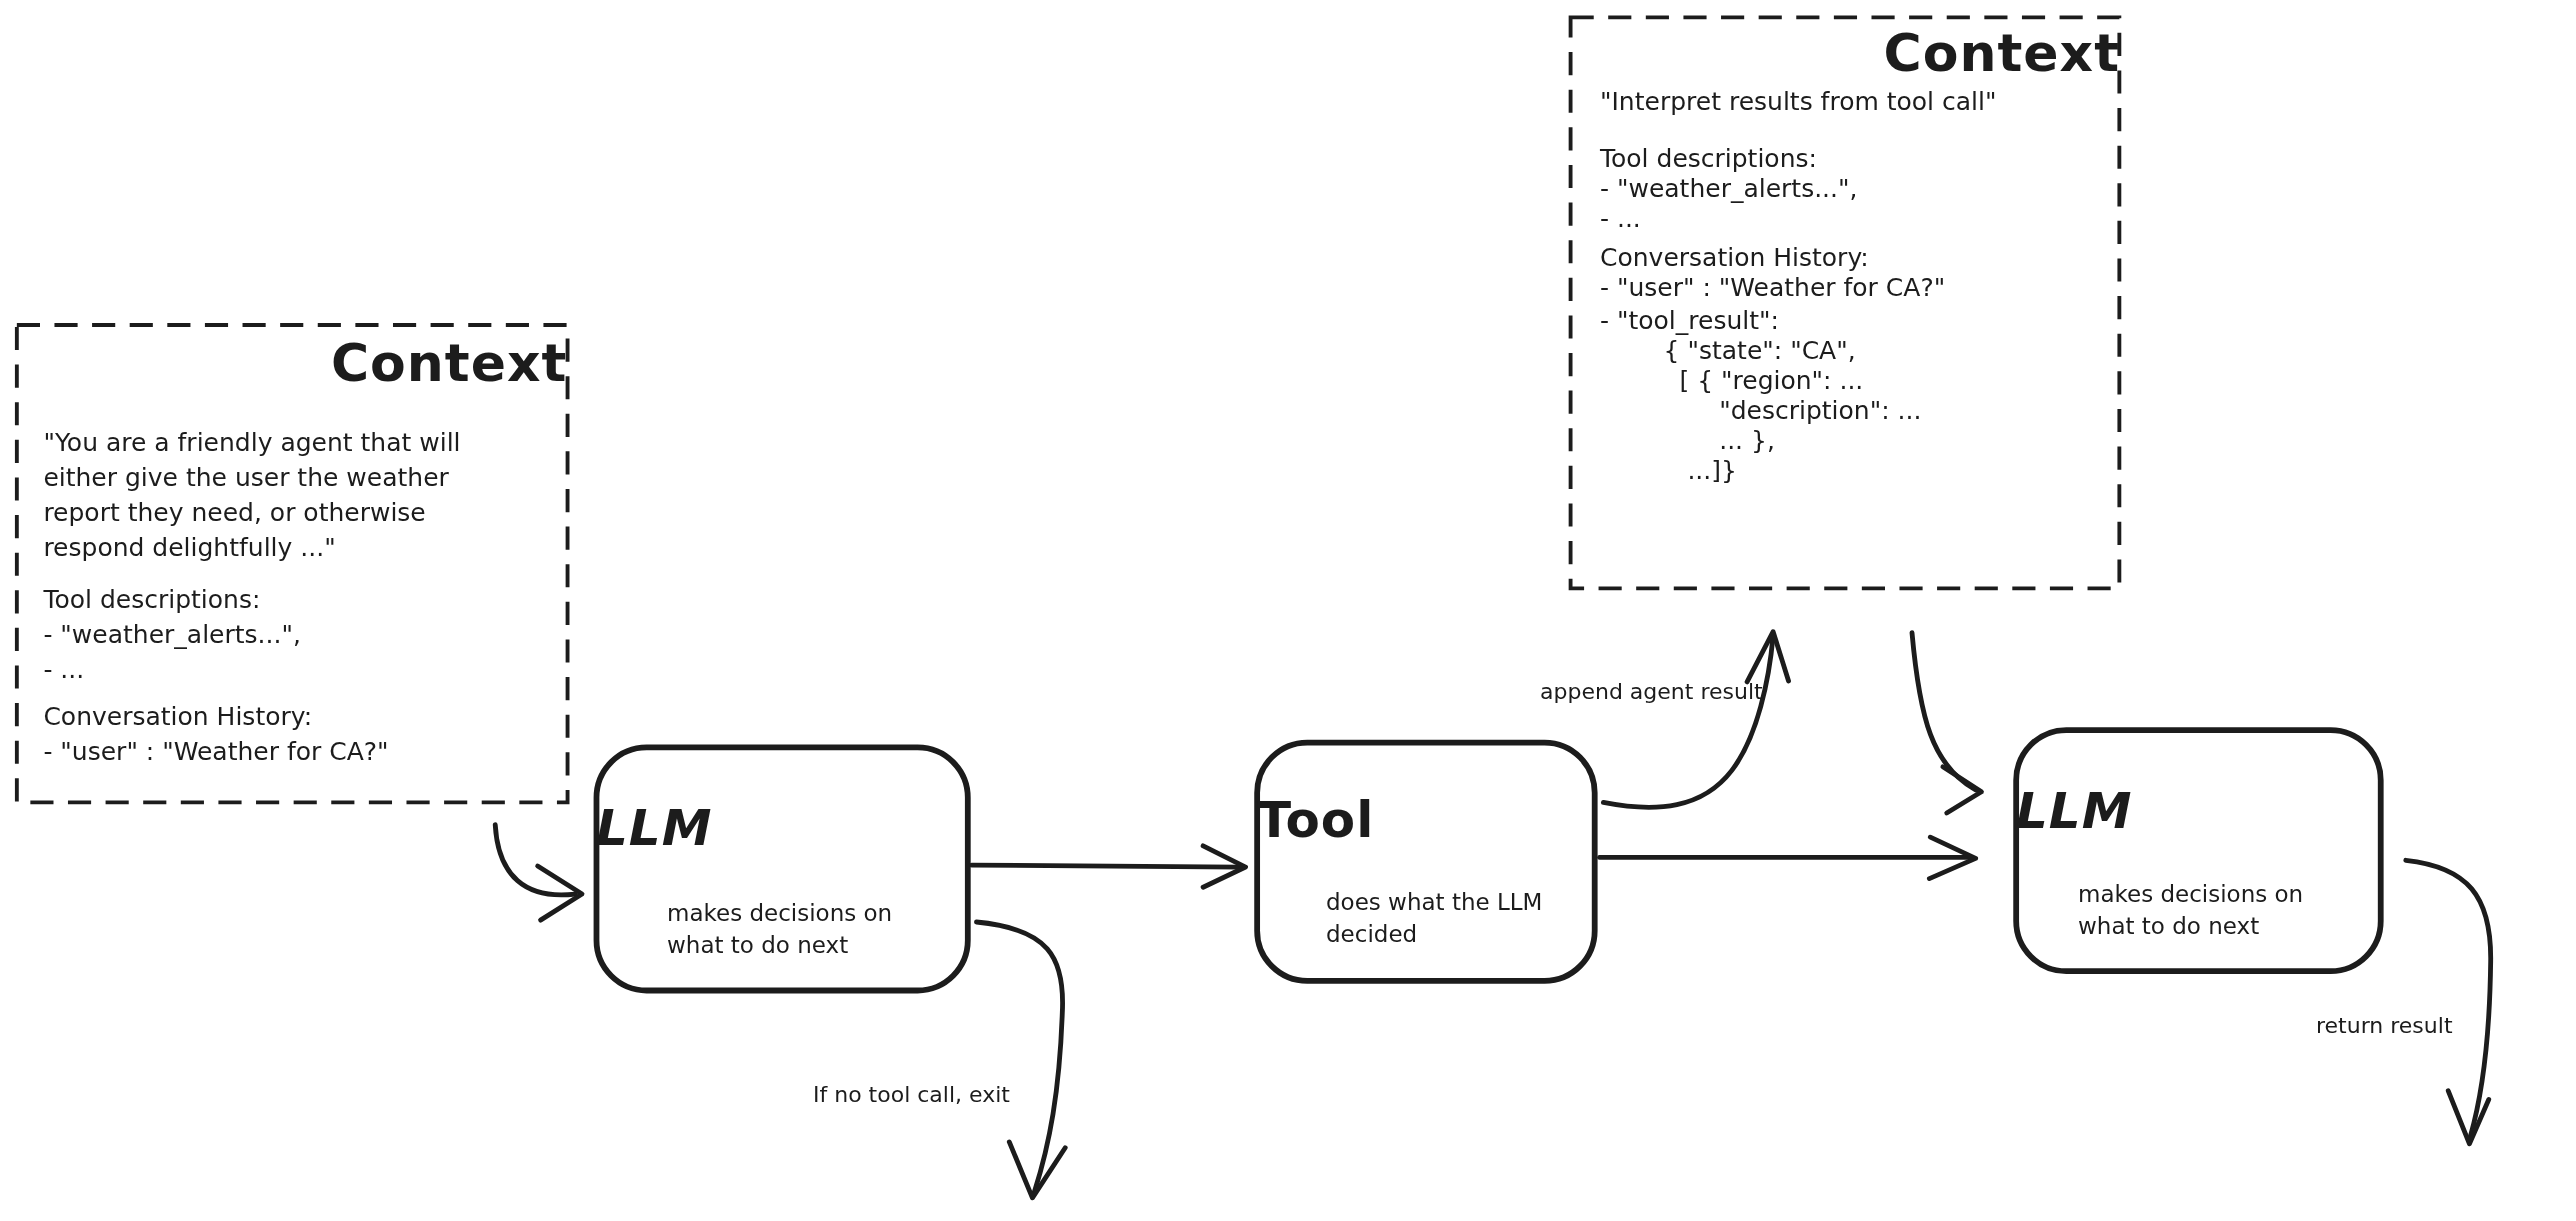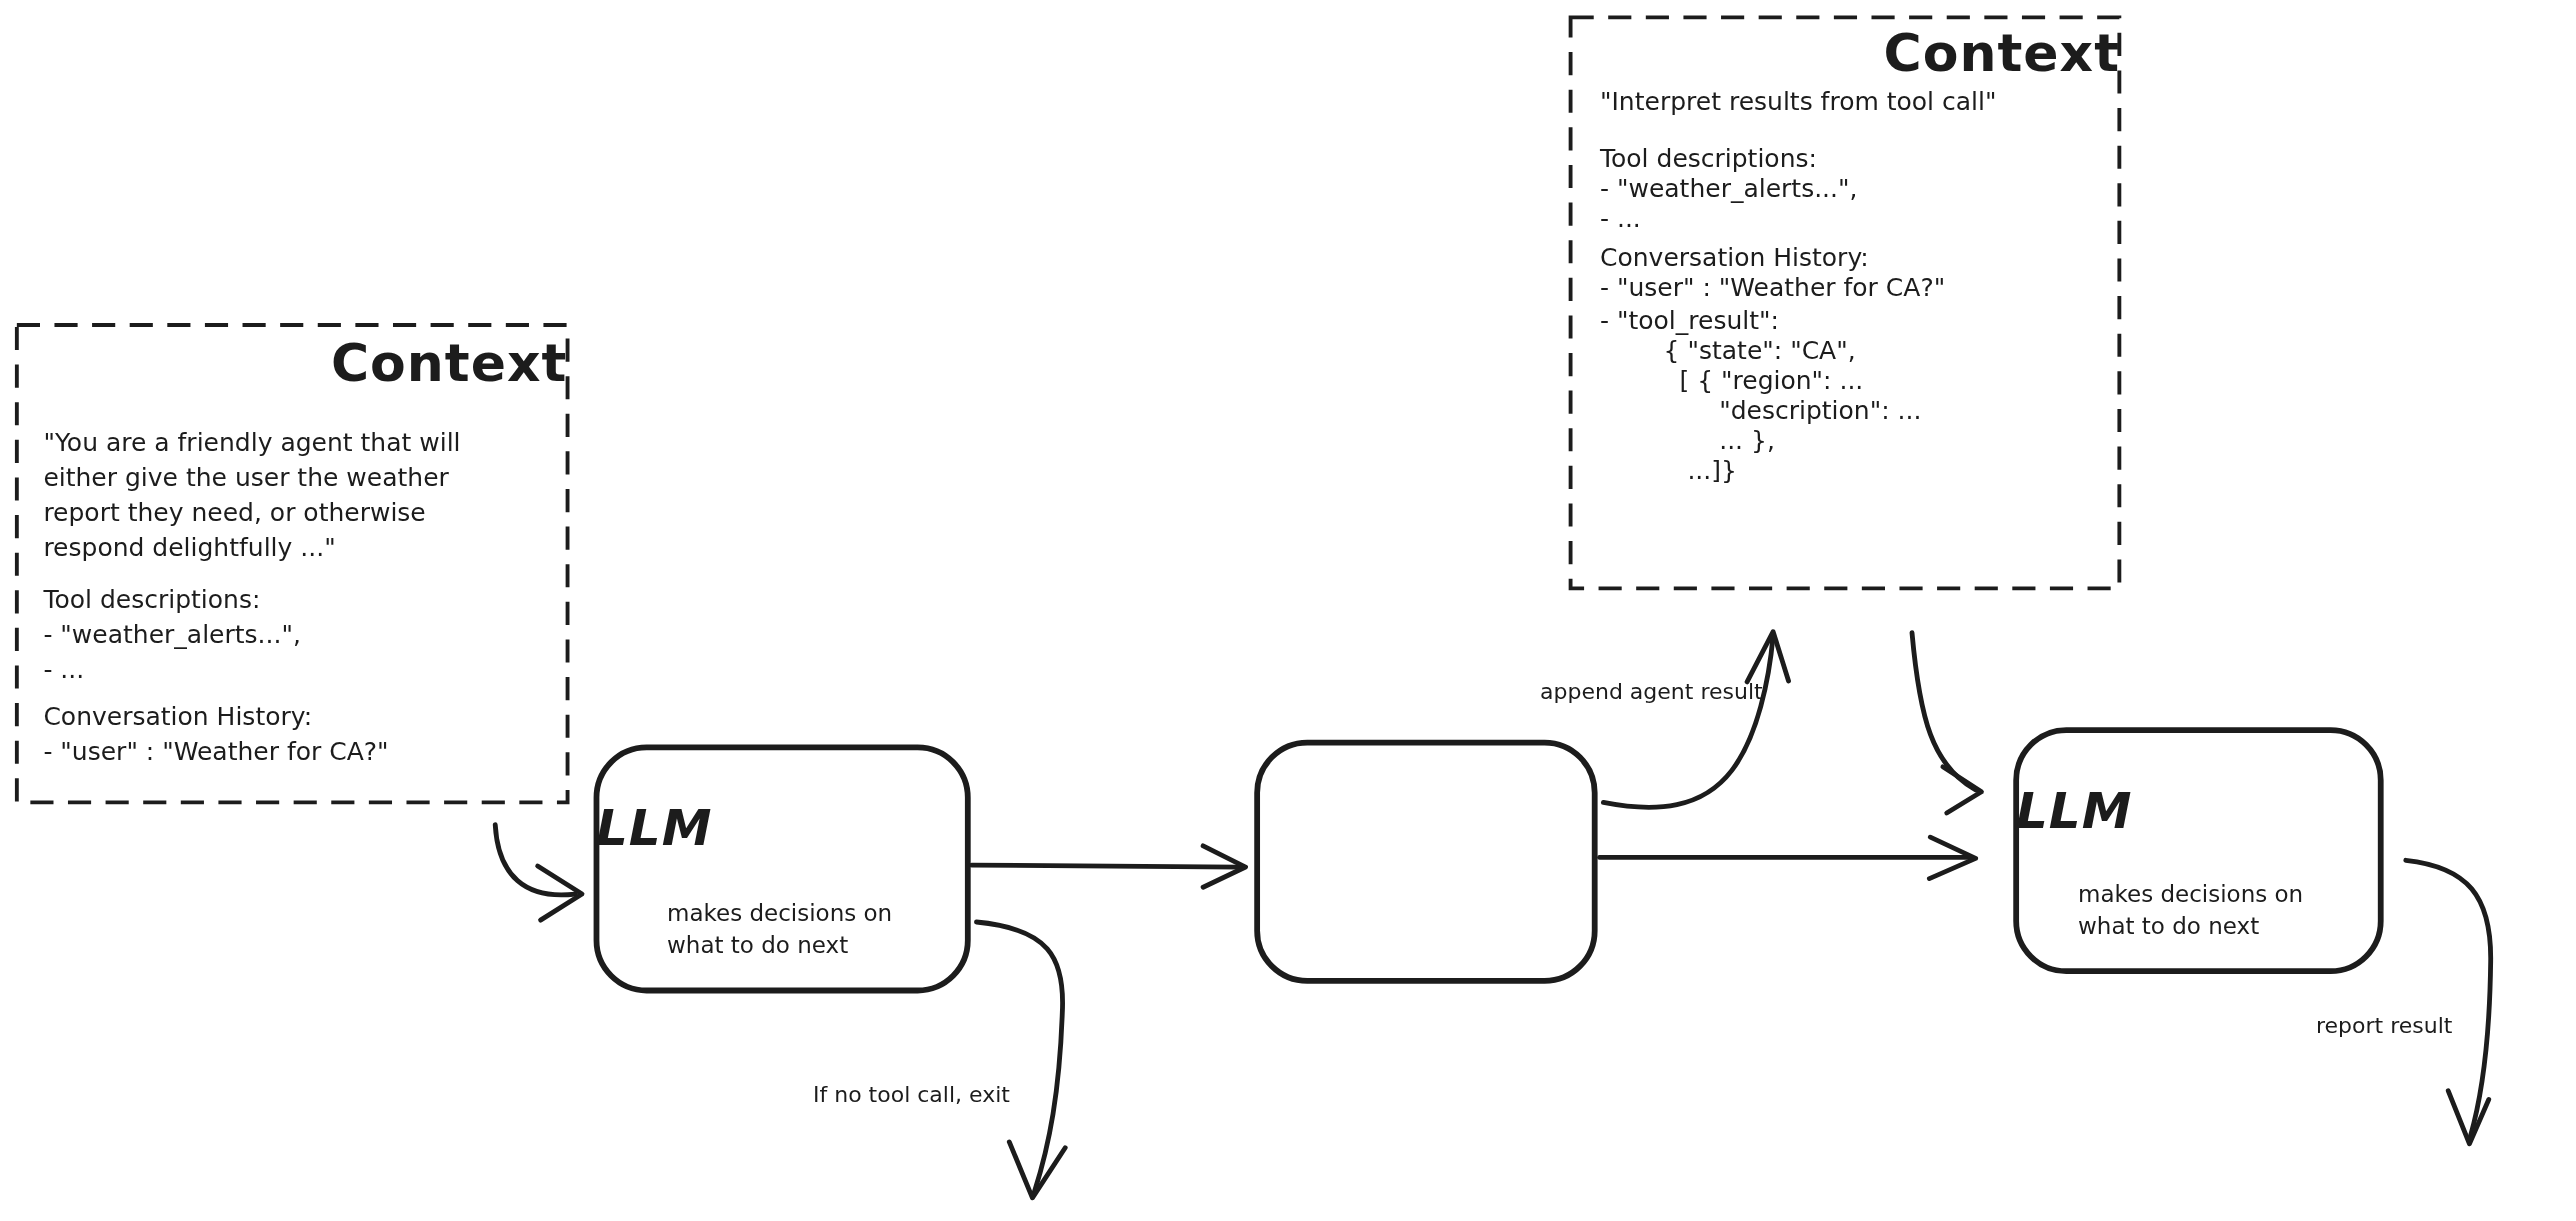--- a/index.html
+++ b/index.html
@@ -87,25 +87,30 @@
                ... },
            ...]}</div>
   </div>
 
   <div class="abs" style="left:596px; top:748px; width:371px; height:243px;">
     <div class="node-title italic" style="margin-top:53px;">LLM</div>
     <div class="ml node-sub" style="margin:42px 0 0 71px;">makes decisions on
 what to do next</div>
   </div>
 
+  <div class="abs" style="left:1257px; top:743px; width:338px; height:238px;">
+    <div class="node-title" style="margin-top:50px;">Tool</div>
+    <div class="ml node-sub" style="margin:39px 0 0 69px;">does what the LLM
+decided</div>
+  </div>
 
   <div class="abs" style="left:2016px; top:730px; width:365px; height:241px;">
     <div class="node-title italic" style="margin-top:54px;">LLM</div>
     <div class="ml node-sub" style="margin:40px 0 0 62px;">makes decisions on
 what to do next</div>
   </div>
 
   <div class="abs edge-label" style="left:1540px; top:679px;">append agent result</div>
   <div class="abs edge-label" style="left:813px; top:1042px;margin-top:40px;">If no tool call, exit</div>
-  <div class="abs edge-label" style="left:2316px; top:1013px;">report result</div>
+  <div class="abs edge-label" style="left:2316px; top:1013px;">return result</div>
 
 </div>
 
 
 </body></html>

